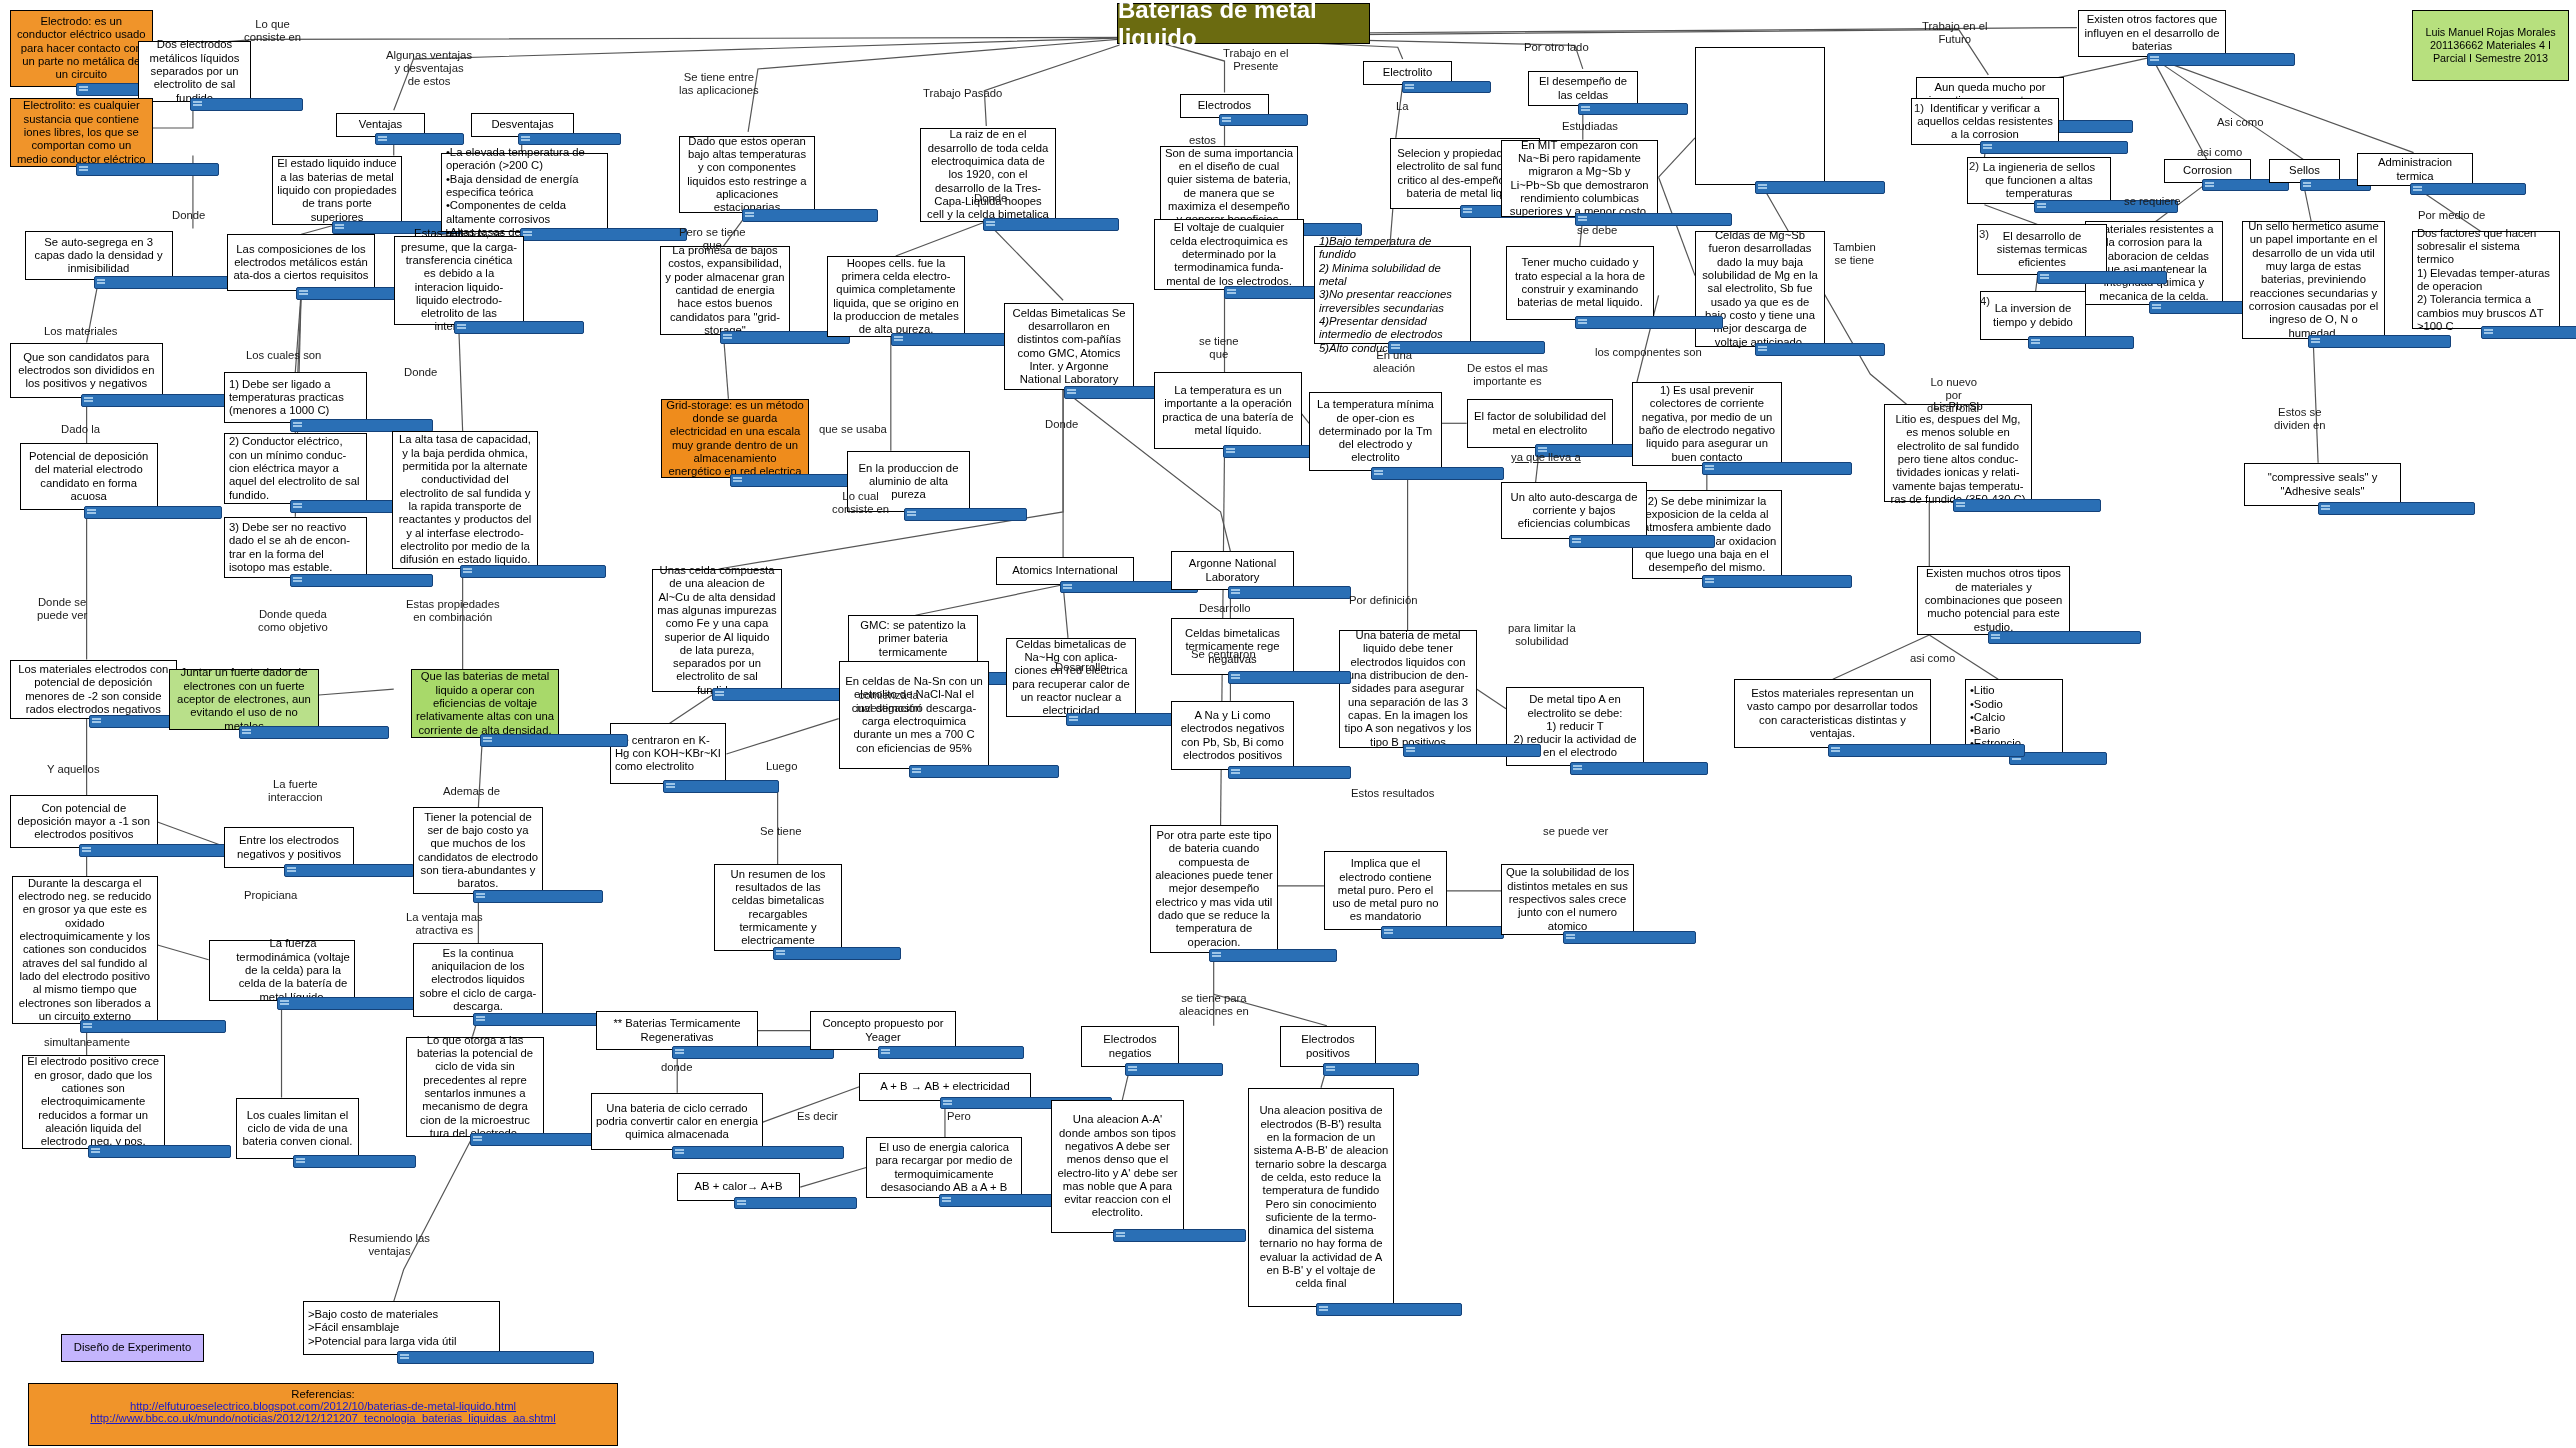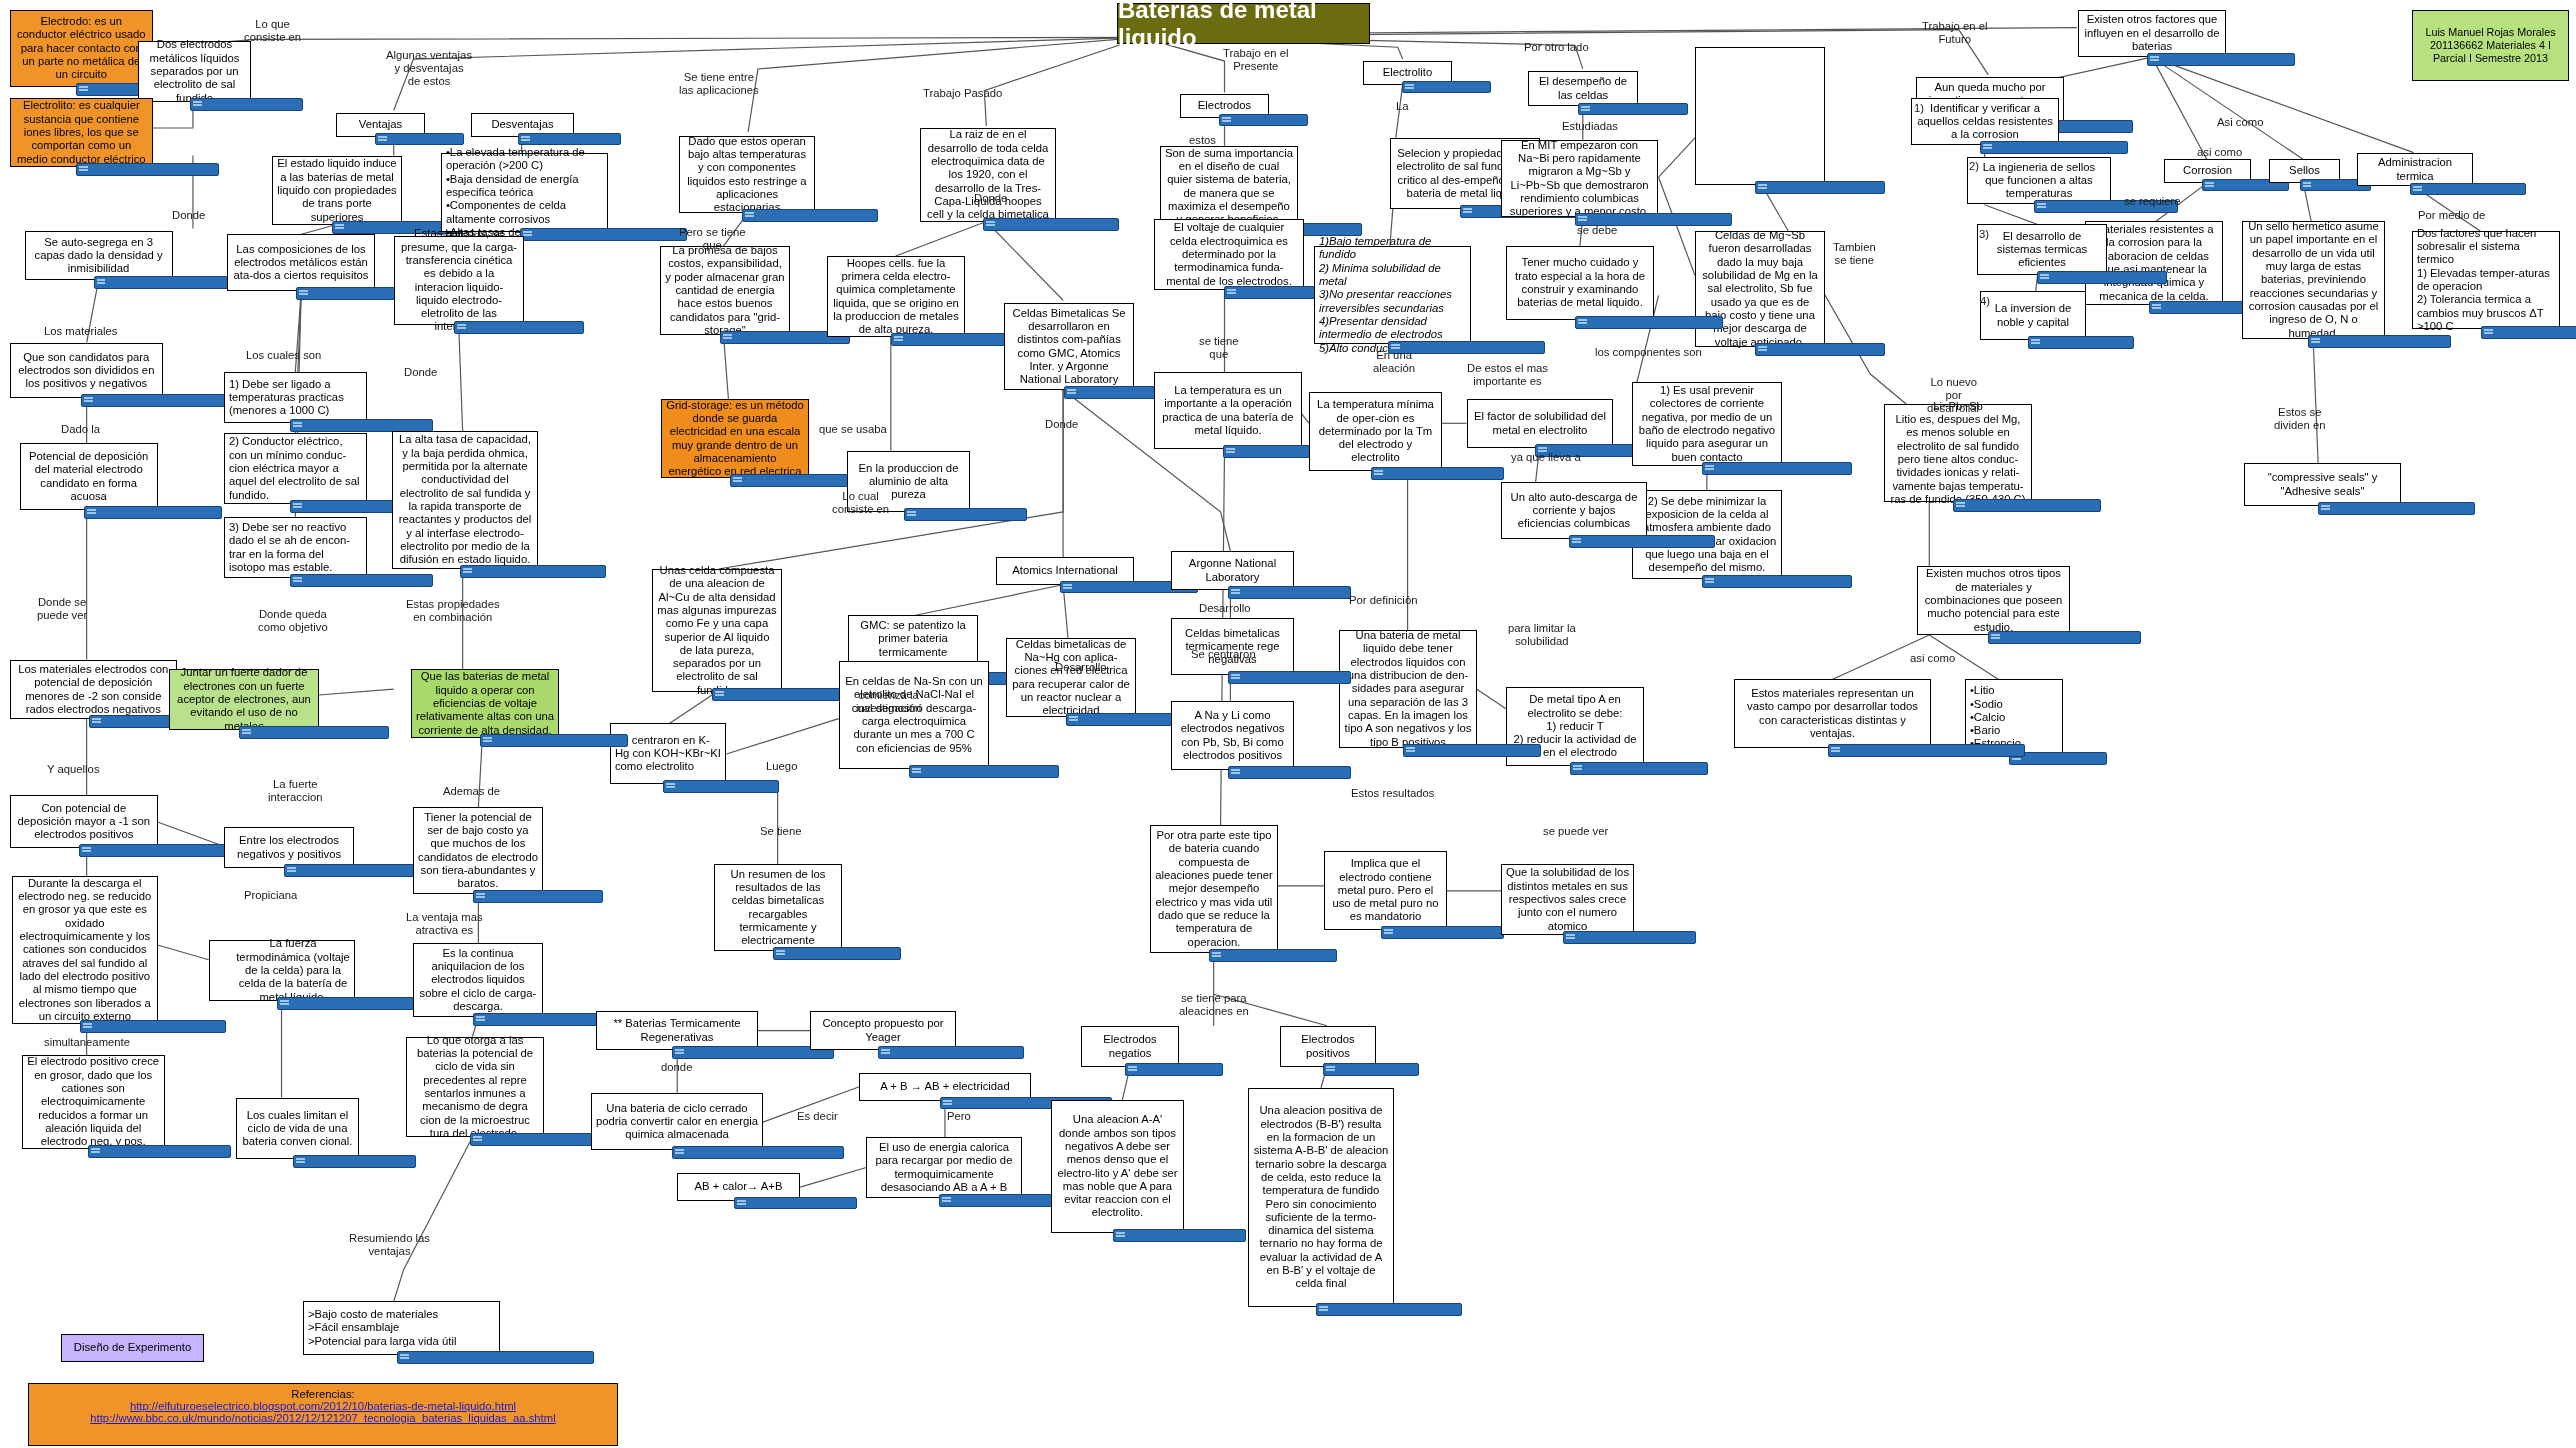--- a/index.html
+++ b/index.html
@@ -343,21 +343,21 @@
       </div>
       <div class="node white" style="left: 1734px; top: 679px; width: 197px; height: 69px; position: absolute;">
         <span>Estos materiales representan un vasto campo por desarrollar todos con caracteristicas distintas y ventajas.</span>
         <span class="pin" style="left: 93px; top: 64px;"></span>
       </div>
       <div class="node white" style="left: 2244px; top: 463px; width: 157px; height: 43px; position: absolute;">
         <span>"compressive seals" y "Adhesive seals"</span>
         <span class="pin" style="left: 73px; top: 38px;"></span>
       </div>
       <div class="node white" style="left: 1980px; top: 291px; width: 106px; height: 49px; position: absolute;">
-        <span>La inversion de noble y capital</span>
+        <span>La inversion de tiempo y debido</span>
         <span class="pin" style="left: 47px; top: 44px;"></span>
       </div>
       <div class="node white" style="left: 1977px; top: 224px; width: 130px; height: 51px; position: absolute;">
         <span>El desarrollo de sistemas termicas eficientes</span>
         <span class="pin" style="left: 59px; top: 46px;"></span>
       </div>
       <div class="node white" style="left: 1967px; top: 157px; width: 144px; height: 47px; position: absolute;">
         <span>La ingieneria de sellos que funcionen a altas temperaturas</span>
         <span class="pin" style="left: 66px; top: 42px;"></span>
       </div>
@@ -601,21 +601,21 @@
       <div class="lbl" style="left: 974px; top: 192px;">Donde</div>
       <div class="lbl" style="left: 661px; top: 1061px;">donde</div>
       <div class="lbl" style="left: 797px; top: 1110px;">Es decir</div>
       <div class="lbl" style="left: 947px; top: 1110px;">Pero</div>
       <div class="lbl" style="left: 1179px; top: 992px;">se tiene para
 aleaciones en</div>
       <div class="lbl" style="left: 1351px; top: 787px;">Estos resultados</div>
       <div class="lbl" style="left: 1543px; top: 825px;">se puede ver</div>
       <div class="lbl" style="left: 1508px; top: 622px;">para limitar la
 solubilidad</div>
-      <div class="lbl" style="left: 1511px; top: 451px;">ya que lleva a</div>
+      <div class="lbl" style="left: 1511px; top: 451px; text-decoration: underline;">ya que lleva a</div>
       <div class="lbl" style="left: 1349px; top: 594px;">Por definición</div>
       <div class="lbl" style="left: 1467px; top: 362px;">De estos el mas
 importante es</div>
       <div class="lbl" style="left: 1373px; top: 349px;">En una
 aleación</div>
       <div class="lbl" style="left: 1199px; top: 335px;">se tiene
 que</div>
       <div class="lbl" style="left: 1577px; top: 224px;">se debe</div>
       <div class="lbl" style="left: 1595px; top: 346px;">los componentes son</div>
       <div class="lbl" style="left: 1833px; top: 241px;">Tambien

